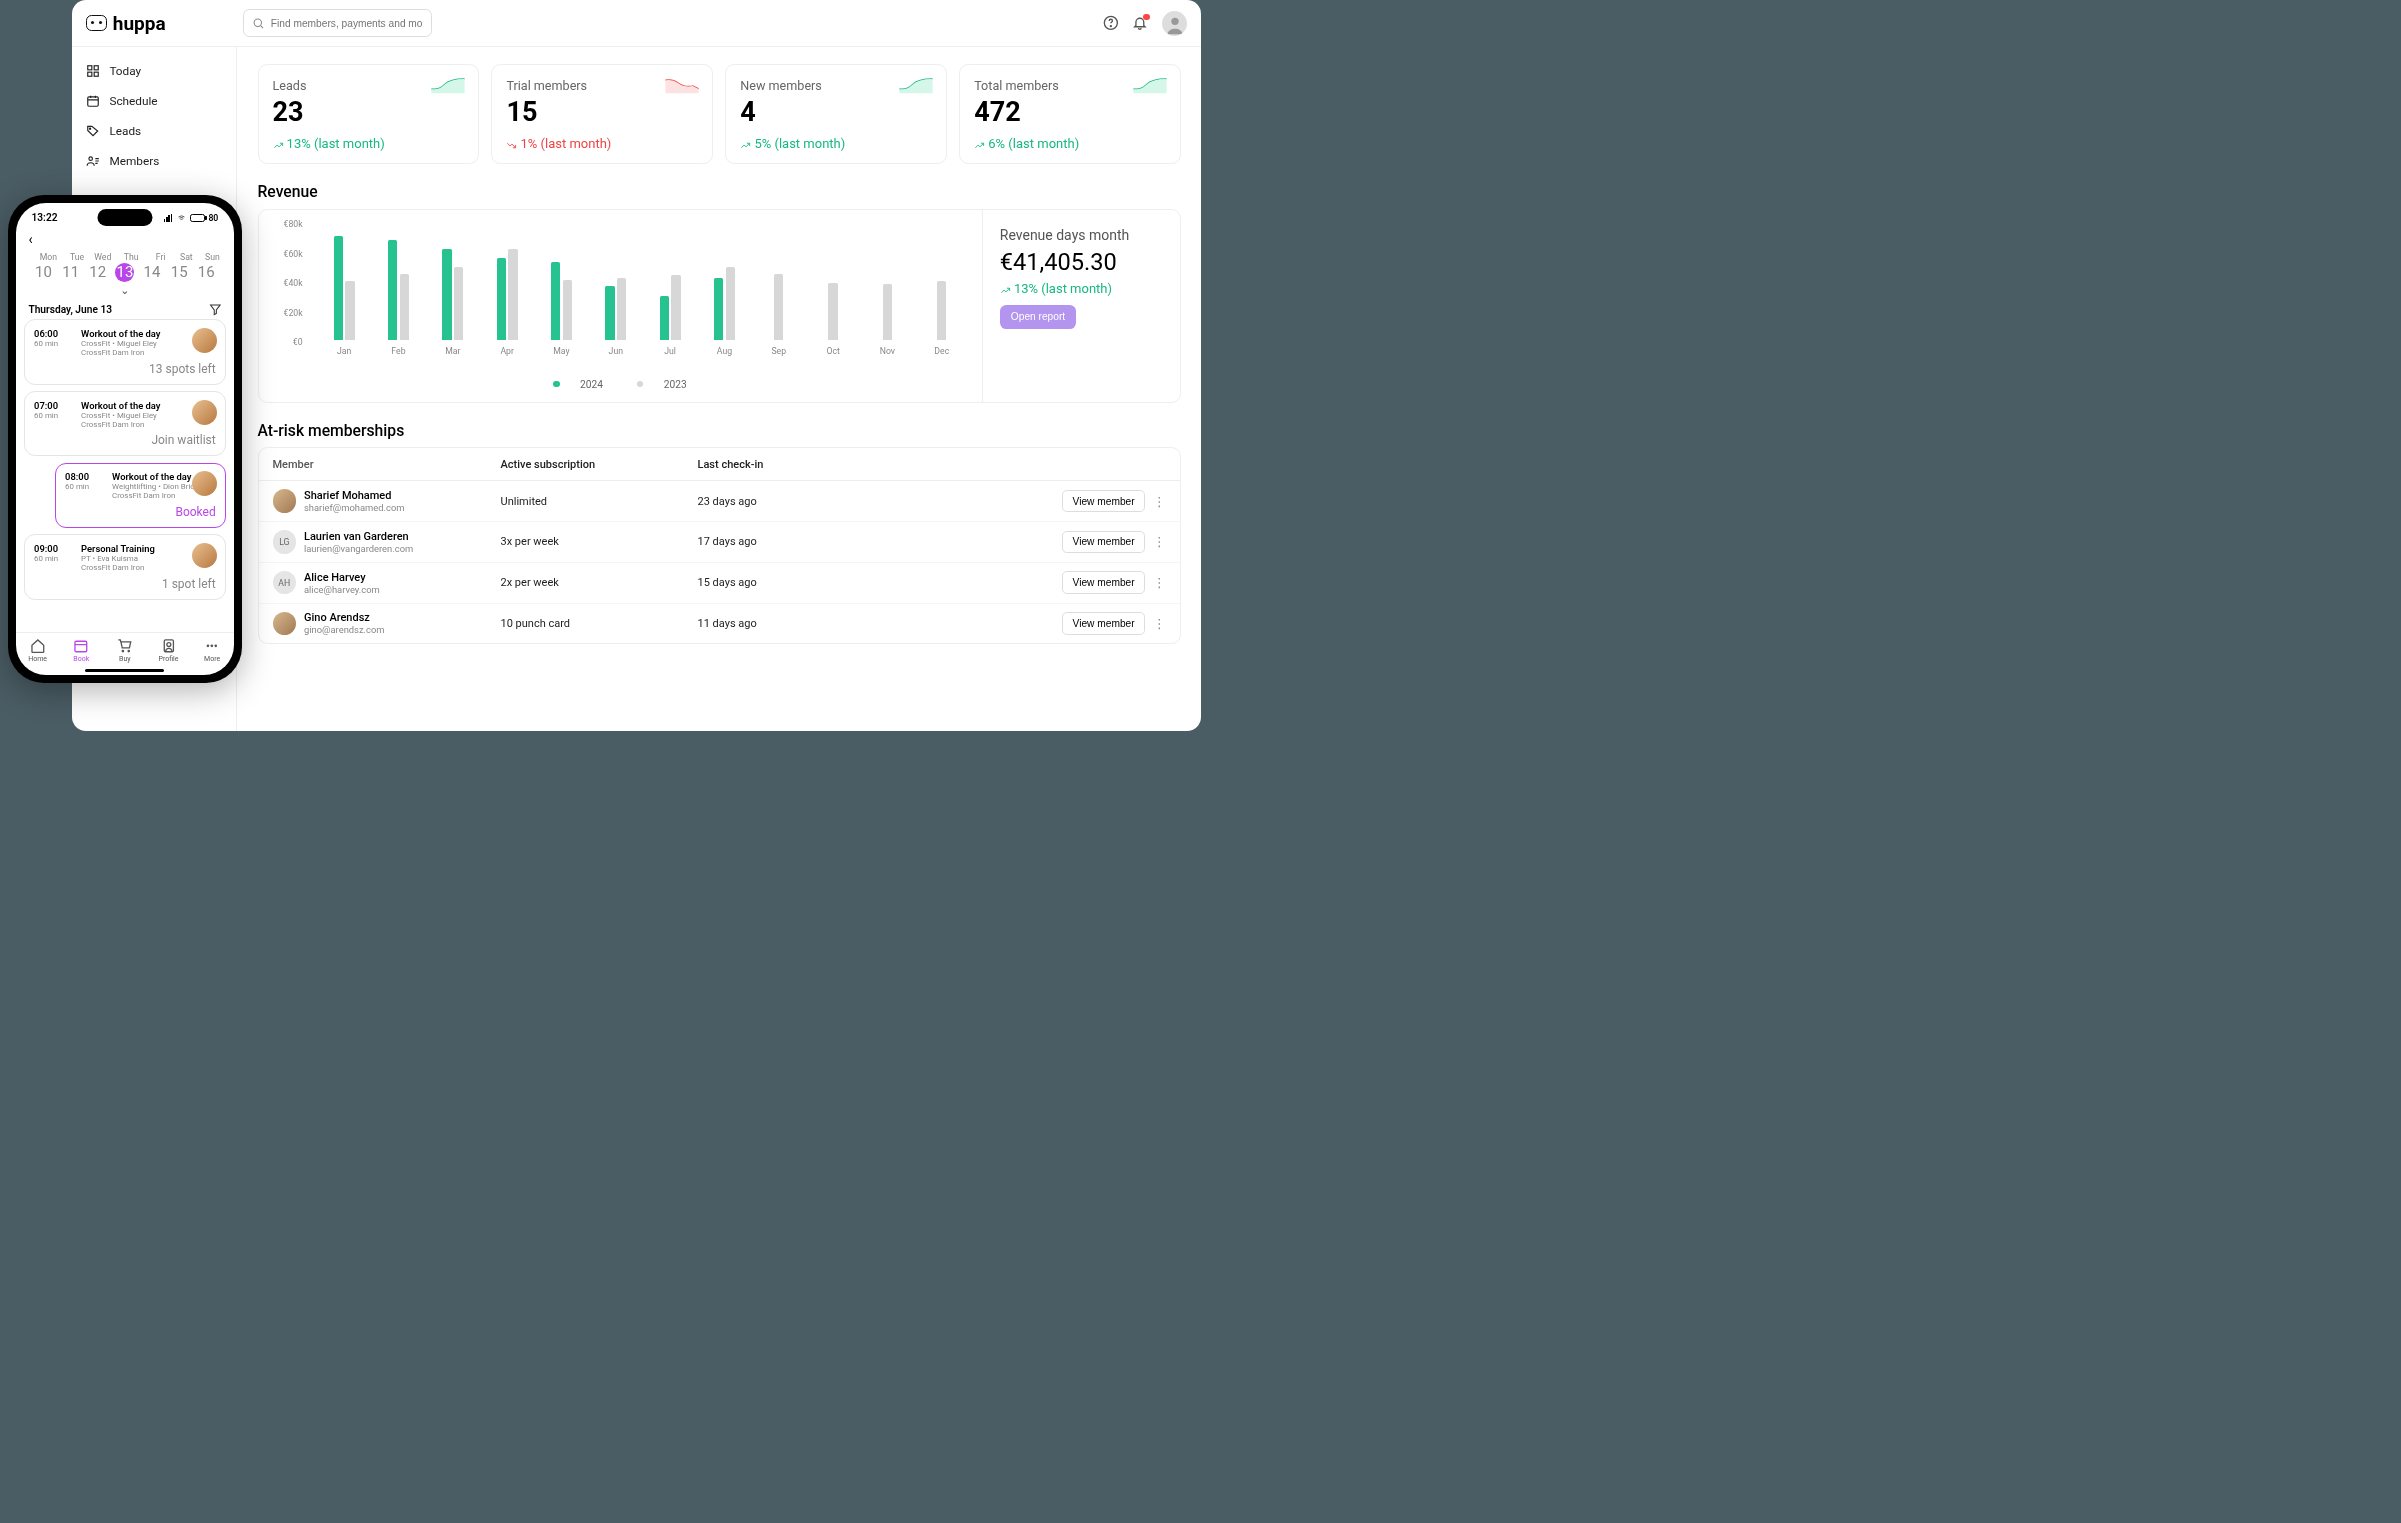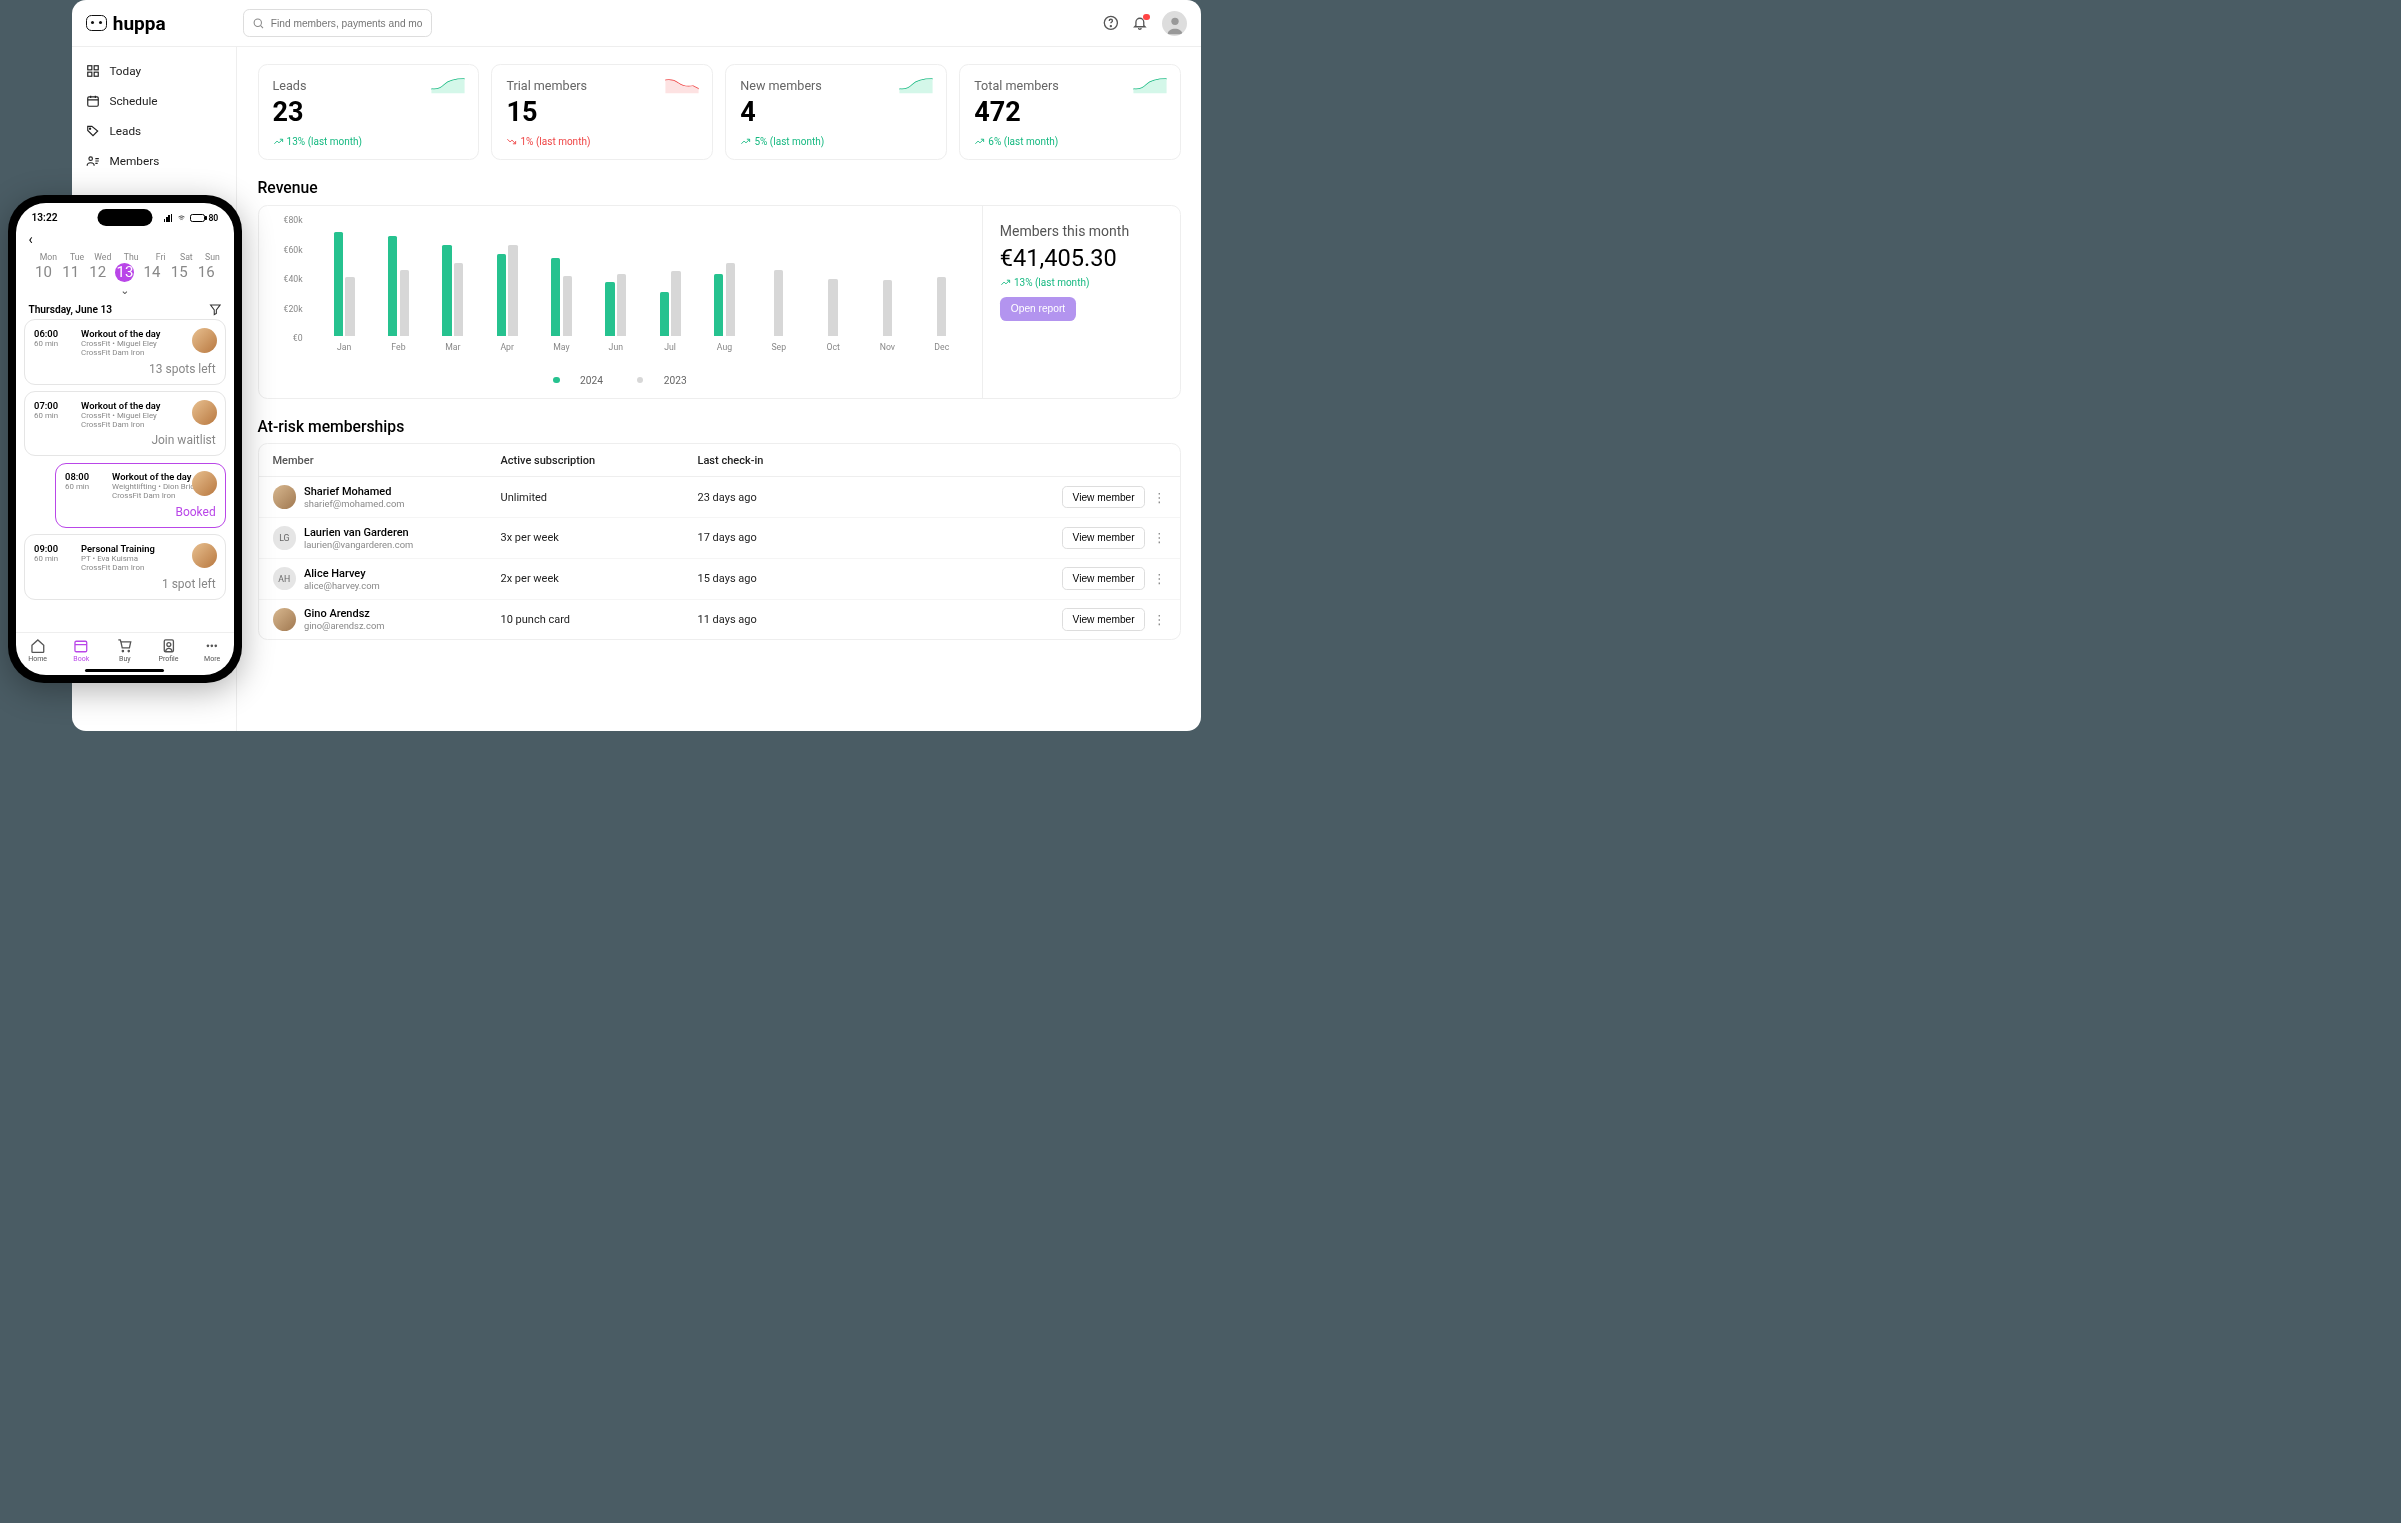--- a/index.html
+++ b/index.html
@@ -60,21 +60,21 @@
 .nav-item { display: flex; align-items: center; gap: 9.4px; padding: 7.9px 14px; color: #222; font-size: 11.8px; cursor: pointer; }
 .nav-item svg { width: 14px; height: 14px; }
 .content { flex: 1; padding: 17.3px 20.5px; overflow-y: auto; }
 h1.page-title { font-size: 23.6px; font-weight: 500; margin-bottom: 12.6px; }
 .stat-row { display: flex; gap: 12.6px; margin-bottom: 17.3px; }
 .stat-card {
   flex: 1; border: 0.8px solid #eee; border-radius: 9.4px; padding: 12.6px 14px; position: relative;
 }
 .stat-label { color: #666; font-size: 12.6px; margin-bottom: 3.1px; }
 .stat-value { font-size: 27px; font-weight: 700; margin-bottom: 7.9px; }
-.stat-trend { font-size: 10px; display: flex; align-items: center; gap: 3.1px; }
+.stat-trend { font-size: 13px; display: flex; align-items: flex-end; gap: 3.1px; }
 .up { color: #16b981; }
 .down { color: #ef4444; }
 .spark { position: absolute; right: 11px; top: 11px; width: 38px; height: 17.3px; }
 .section-title { font-size: 15.7px; font-weight: 500; margin-bottom: 7.9px; }
 .revenue-panel { display: flex; border: 0.8px solid #eee; border-radius: 9.4px; margin-bottom: 17.3px; }
 .chart-area { flex: 1; padding: 12.6px; position: relative; border-right: 0.8px solid #eee; }
 .chart-grid { position: relative; height: 134px; padding-left: 38px; }
 .chart-plot { position: relative; height: 118px; }
 .ytick { position: absolute; left: 0; font-size: 8.7px; color: #888; width: 31.5px; text-align: right; }
 .bars-row { position: absolute; bottom: 0; height: 100%; display: flex; left: 7.9px; right: 0; }
@@ -372,21 +372,21 @@
                 <span class="legend-dot" style="background:#26c28f"></span>
                 <span>2024</span>
               </span>
             <span>
                 <span class="legend-dot" style="background:#d7d7d7"></span>
                 <span>2023</span>
               </span>
           </div>
         </div>
         <div class="revenue-side">
-          <div class="rev-label">Members this month</div>
+          <div class="rev-label">Revenue days month</div>
           <div class="rev-value">€41,405.30</div>
           <div class="stat-trend up">
             <svg width="11" height="11" viewBox="0 0 24 24" fill="none" stroke="currentColor" stroke-width="2">
                 <polyline points="3 17 9 11 13 15 21 7"></polyline>
                 <polyline points="15 7 21 7 21 13"></polyline>
               </svg>
             <span>13% (last month)</span>
           </div>
           <button class="open-report">Open report</button>
         </div>

